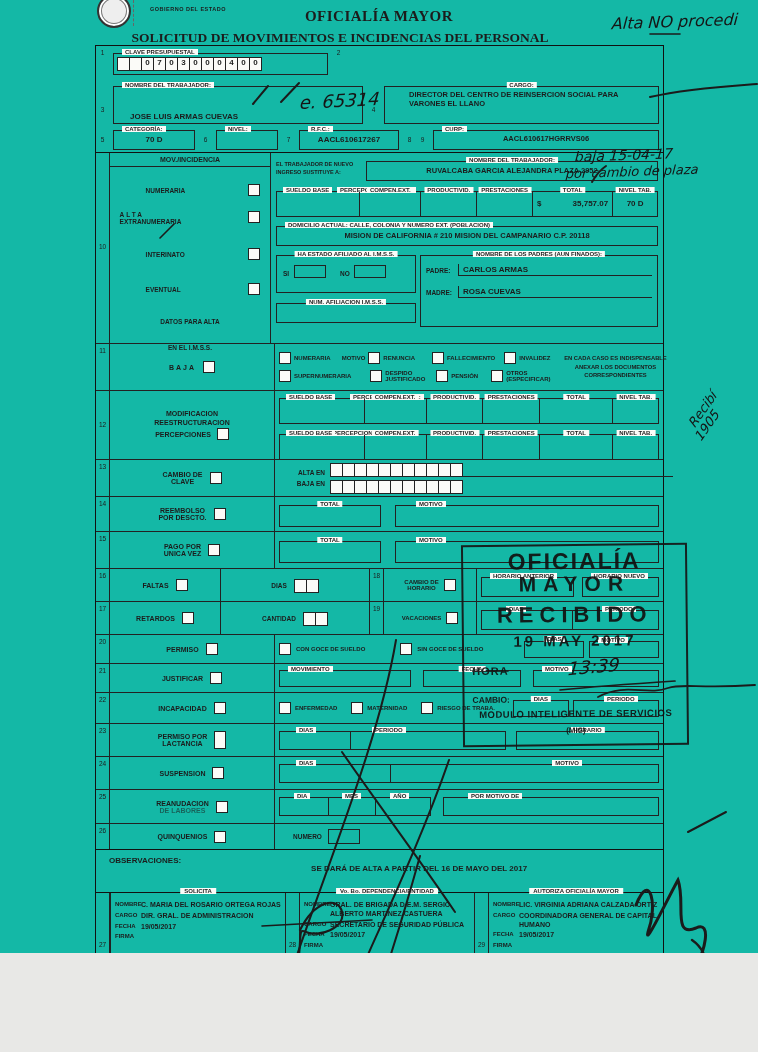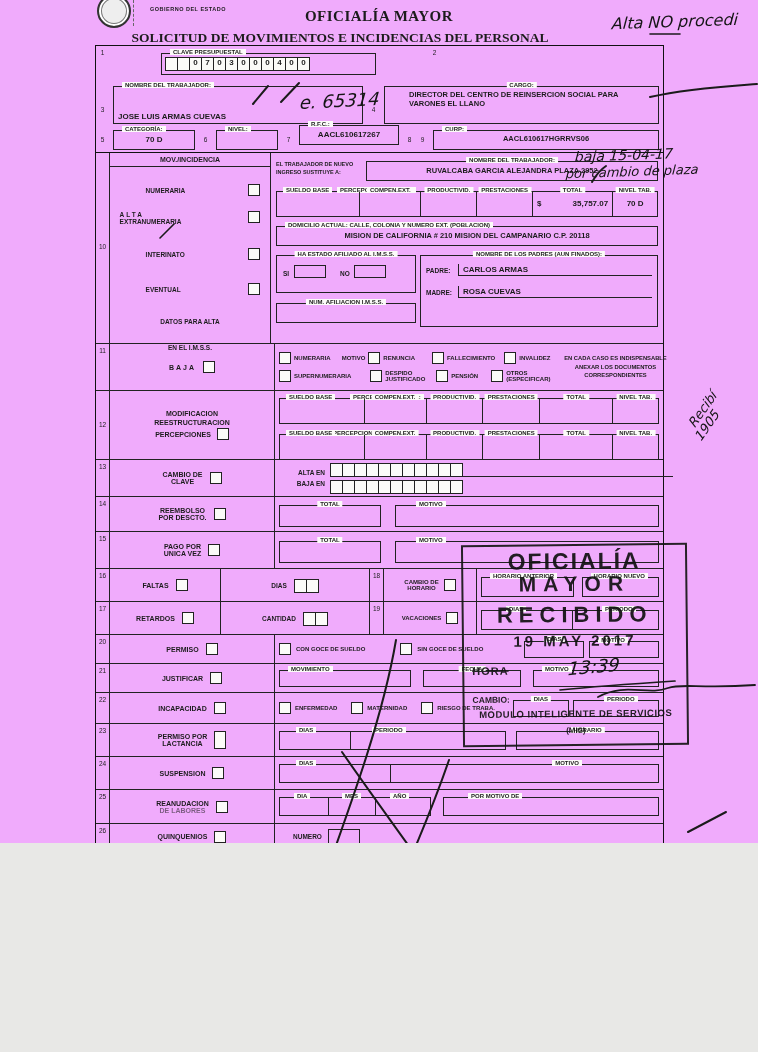--- a/index.html
+++ b/index.html
@@ -1,16 +1,16 @@
 <!DOCTYPE html>
 <html><head>
 <meta charset="utf-8">
 <style>
   html,body{margin:0;padding:0;background:#e8e8e6;}
-  #page{position:relative;width:758px;height:843px;background:#f0abfc;overflow:hidden;
+  #page{position:relative;width:758px;height:953px;background:#14b8a6;overflow:hidden;
         font-family:"Liberation Sans",sans-serif;color:#1c1c1c;}
   
   #hdr-title1{position:absolute;top:8px;left:0;width:100%;text-align:center;
     font-family:"Liberation Serif",serif;font-weight:bold;font-size:15px;letter-spacing:.5px;}
   #hdr-title2{position:absolute;top:30px;left:60px;width:560px;text-align:center;
     font-family:"Liberation Serif",serif;font-weight:bold;font-size:13.5px;}
   #logo{position:absolute;top:-6px;left:97px;width:30px;height:30px;border:2px solid #333;
     border-radius:50%;background:#eee;box-shadow:inset 0 0 0 2px #fff,inset 0 0 0 3px #777;}
   #logo-text{position:absolute;top:6px;left:150px;font-size:5.5px;font-weight:bold;letter-spacing:.5px;}
   #cutmark{position:absolute;top:0;left:133px;height:26px;border-left:1.5px dashed #666;}
@@ -60,37 +60,37 @@
 
   <div id="logo"></div>
   <div id="cutmark"></div>
   <div id="logo-text">GOBIERNO DEL ESTADO</div>
   <div id="hdr-title1">OFICIALÍA MAYOR</div>
   <div id="hdr-title2">SOLICITUD DE MOVIMIENTOS E INCIDENCIAS DEL PERSONAL</div>
   <div class="hw" style="left:612px;top:14px;font-size:16px;">Alta NO procedi</div>
 
   <div id="form">
 
-    <div class="sec" style="height:32px;border-top:none;gap:48px;">
+    <div class="sec" style="height:32px;border-top:none;">
       <div class="ncol" style="border-right:none;">1</div>
       <div class="ccol" style="flex:none;width:215px;">
         <div class="fbox" style="height:20px;margin-top:4px;display:flex;align-items:center;padding-left:4px;">
           <span class="flabel">CLAVE PRESUPUESTAL</span>
           <span style="white-space:nowrap;font-size:8px;font-weight:bold;">
             <span class="cell val"></span><span class="cell val"></span><span class="cell val">0</span><span class="cell val">7</span><span class="cell val">0</span><span class="cell val">3</span><span class="cell val">0</span><span class="cell val">0</span><span class="cell val">0</span><span class="cell val">4</span><span class="cell val">0</span><span class="cell val">0</span>
           </span>
         </div>
       </div>
       <div class="ncol" style="border-right:none;">2</div>
     </div>
 
     <div class="sec" style="height:44px;border-top:none;">
       <div class="ncol" style="border-right:none;padding-top:28px;">3</div>
       <div class="ccol" style="flex:none;width:250px;">
-        <div class="fbox" style="height:32px;margin-top:5px;display:flex;align-items:flex-end;padding:2px 4px;">
+        <div class="fbox" style="height:32px;margin-top:5px;display:flex;align-items:flex-end;padding:2px 16px;">
           <span class="flabel">NOMBRE DEL TRABAJADOR:</span>
           <span class="val">JOSE LUIS ARMAS CUEVAS</span>
         </div>
       </div>
       <div class="ncol" style="border-right:none;padding-top:28px;">4</div>
       <div class="ccol">
         <div class="fbox" style="height:32px;margin-top:5px;padding:4px 4px 0 4px;">
           <span class="flabel ctr">CARGO:</span>
           <span class="val" style="display:block;text-align:left;font-size:7.5px;margin-left:20px;">DIRECTOR DEL CENTRO DE REINSERCION SOCIAL PARA VARONES EL LLANO</span>
         </div>
@@ -107,21 +107,21 @@
         </div>
       <div class="ncol" style="border-right:none;padding-top:14px;">6</div>
       <div class="ccol" style="flex:none;width:62px;">
           <div class="fbox" style="height:18px;margin-top:5px;">
             <span class="flabel">NIVEL:</span>
             <span class="val" style="display:block;padding-top:4px;"></span>
           </div>
         </div>
       <div class="ncol" style="border-right:none;padding-top:14px;">7</div>
       <div class="ccol" style="flex:none;width:100px;">
-          <div class="fbox" style="height:18px;">
+          <div class="fbox" style="height:18px;margin-top:5px;">
             <span class="flabel">R.F.C.:</span>
             <span class="val" style="display:block;padding-top:4px;">AACL610617267</span>
           </div>
         </div>
       <div class="ncol" style="border-right:none;padding-top:14px;">8</div>
       <div class="ncol" style="border-right:none;padding-top:14px;">9</div>
       <div class="ccol">
           <div class="fbox" style="height:18px;margin-top:5px;">
             <span class="flabel">CURP:</span>
             <span class="val" style="display:block;padding-top:4px;font-size:7.5px;">AACL610617HGRRVS06</span>

